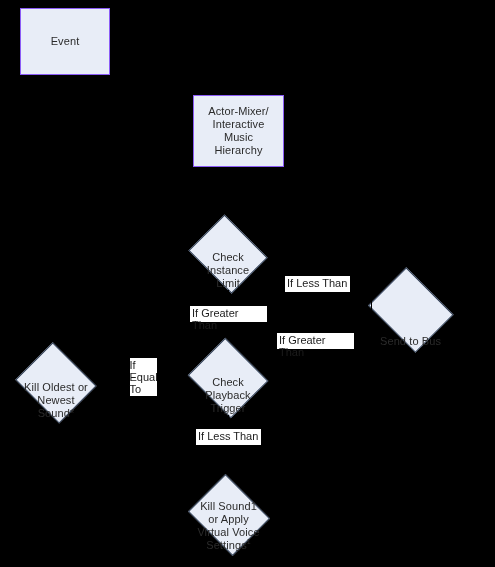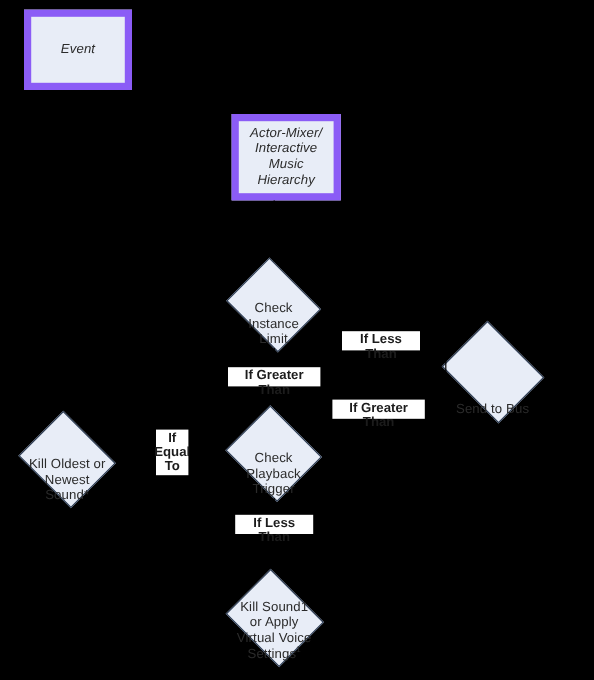--- a/index.html
+++ b/index.html
@@ -26,22 +26,21 @@
     justify-content: center;
     text-align: center;
     color: #2b2b2b;
     font-size: 11px;
     line-height: 13px;
     letter-spacing: 0.1px;
   }
   
   .box {
     background: #e8edf7;
-    border: 6px solid #8b5cf6;
-    font-style: italic;
+    border: 1px solid #8b5cf6;
   }
   .box .label {
     padding: 0 4px;
   }
   
   .diamond {
     background: transparent;
     border: none;
     align-items: flex-end;
   }
@@ -64,24 +63,22 @@
   }
   
   .edge-label {
     position: absolute;
     background: #ffffff;
     color: #1c1c1c;
     font-size: 11px;
     line-height: 12px;
     padding: 1px 2px;
     box-sizing: border-box;
-    text-align: center;
     white-space: pre-line;
     z-index: 5;
-    font-weight: bold;
   }
   
   .edge {
     position: absolute;
     background: #000000;
     z-index: 1;
   }
   sup {
     font-size: 7px;
     line-height: 0;

